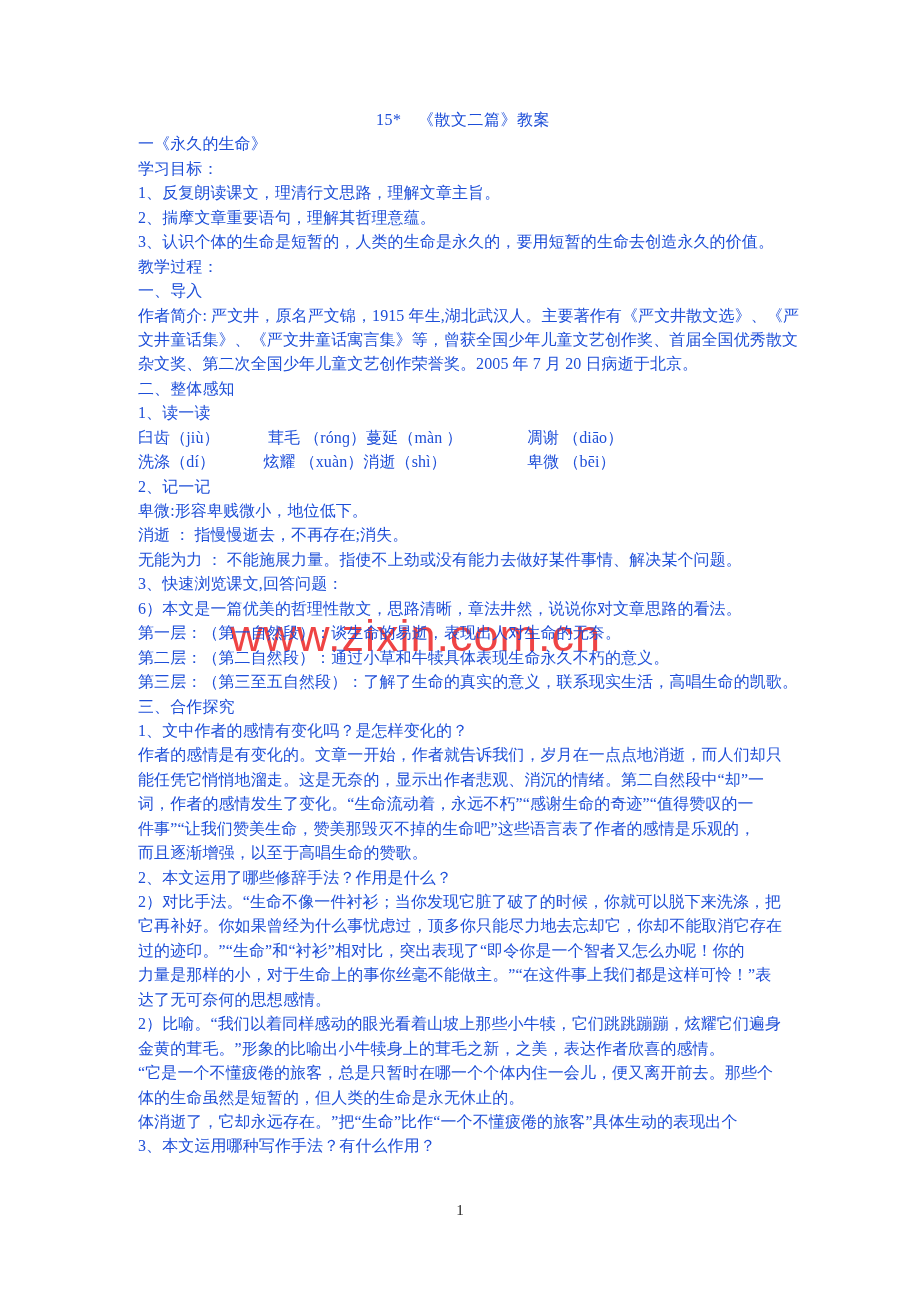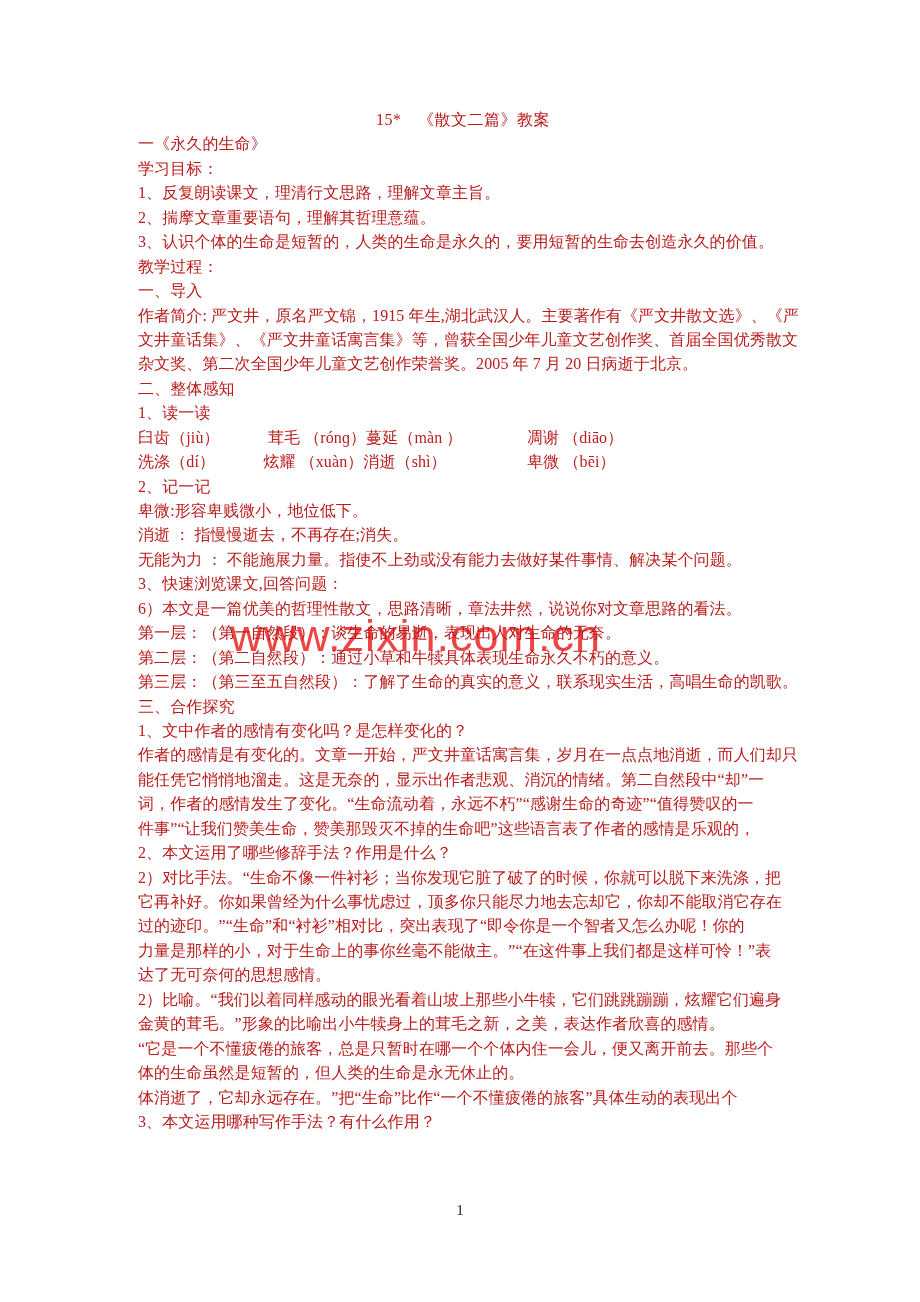--- a/index.html
+++ b/index.html
@@ -57,21 +57,21 @@
     font-size: 15px;
     color: #1f1f1f;
   }
 </style>
 </head>
 <body>
 
 <div class="page" style="background: rgb(255, 255, 255);">
   <div class="watermark" style="color: #ef4444;">www.zixin.com.cn</div>
 
-  <div class="content" style="color: #b91c1c;">
+  <div class="content" style="color: #1d4ed8;">
     <div class="doc-line doc-title">15*　《散文二篇》教案</div>
     <div>
         <div class="doc-line">一《永久的生命》</div>
         <div class="doc-line">学习目标：</div>
         <div class="doc-line">1、反复朗读课文，理清行文思路，理解文章主旨。</div>
         <div class="doc-line">2、揣摩文章重要语句，理解其哲理意蕴。</div>
         <div class="doc-line">3、认识个体的生命是短暂的，人类的生命是永久的，要用短暂的生命去创造永久的价值。</div>
         <div class="doc-line">教学过程：</div>
         <div class="doc-line">一、导入</div>
         <div class="doc-line">作者简介: 严文井，原名严文锦，1915 年生,湖北武汉人。主要著作有《严文井散文选》、《严</div>
@@ -85,24 +85,25 @@
         <div class="doc-line">卑微:形容卑贱微小，地位低下。</div>
         <div class="doc-line">消逝 ： 指慢慢逝去，不再存在;消失。</div>
         <div class="doc-line">无能为力 ： 不能施展力量。指使不上劲或没有能力去做好某件事情、解决某个问题。</div>
         <div class="doc-line">3、快速浏览课文,回答问题：</div>
         <div class="doc-line">6）本文是一篇优美的哲理性散文，思路清晰，章法井然，说说你对文章思路的看法。</div>
         <div class="doc-line">第一层：（第一自然段）：谈生命的易逝，表现出人对生命的无奈。</div>
         <div class="doc-line">第二层：（第二自然段）：通过小草和牛犊具体表现生命永久不朽的意义。</div>
         <div class="doc-line">第三层：（第三至五自然段）：了解了生命的真实的意义，联系现实生活，高唱生命的凯歌。</div>
         <div class="doc-line">三、合作探究</div>
         <div class="doc-line">1、文中作者的感情有变化吗？是怎样变化的？</div>
-        <div class="doc-line">作者的感情是有变化的。文章一开始，严文井童话寓言集，岁月在一点点地消逝，而人们却只</div>
+        <div class="doc-line">作者的感情是有变化的。文章一开始，作者就告诉我们，岁月在一点点地消逝，而人们却只</div>
         <div class="doc-line">能任凭它悄悄地溜走。这是无奈的，显示出作者悲观、消沉的情绪。第二自然段中“却”一</div>
         <div class="doc-line">词，作者的感情发生了变化。“生命流动着，永远不朽”“感谢生命的奇迹”“值得赞叹的一</div>
         <div class="doc-line">件事”“让我们赞美生命，赞美那毁灭不掉的生命吧”这些语言表了作者的感情是乐观的，</div>
+        <div class="doc-line">而且逐渐增强，以至于高唱生命的赞歌。</div>
         <div class="doc-line">2、本文运用了哪些修辞手法？作用是什么？</div>
         <div class="doc-line">2）对比手法。“生命不像一件衬衫；当你发现它脏了破了的时候，你就可以脱下来洗涤，把</div>
         <div class="doc-line">它再补好。你如果曾经为什么事忧虑过，顶多你只能尽力地去忘却它，你却不能取消它存在</div>
         <div class="doc-line">过的迹印。”“生命”和“衬衫”相对比，突出表现了“即令你是一个智者又怎么办呢！你的</div>
         <div class="doc-line">力量是那样的小，对于生命上的事你丝毫不能做主。”“在这件事上我们都是这样可怜！”表</div>
         <div class="doc-line">达了无可奈何的思想感情。</div>
         <div class="doc-line">2）比喻。“我们以着同样感动的眼光看着山坡上那些小牛犊，它们跳跳蹦蹦，炫耀它们遍身</div>
         <div class="doc-line">金黄的茸毛。”形象的比喻出小牛犊身上的茸毛之新，之美，表达作者欣喜的感情。</div>
         <div class="doc-line">“它是一个不懂疲倦的旅客，总是只暂时在哪一个个体内住一会儿，便又离开前去。那些个</div>
         <div class="doc-line">体的生命虽然是短暂的，但人类的生命是永无休止的。</div>

